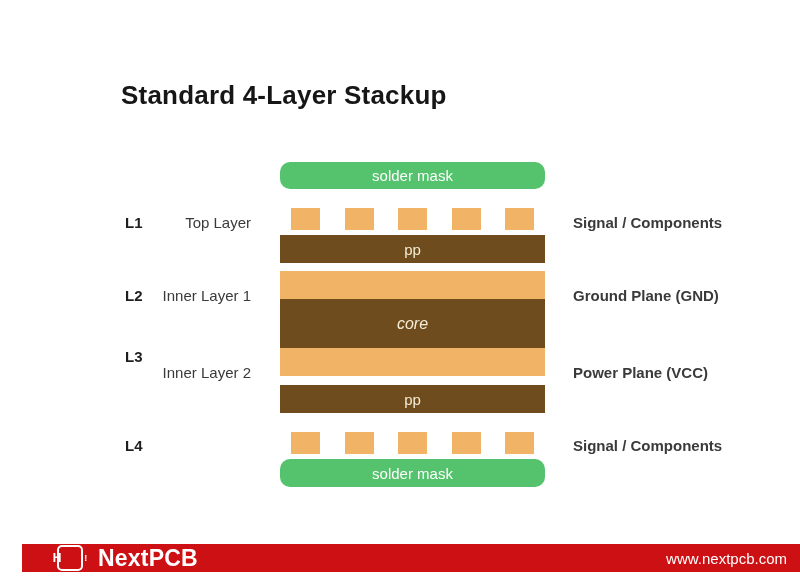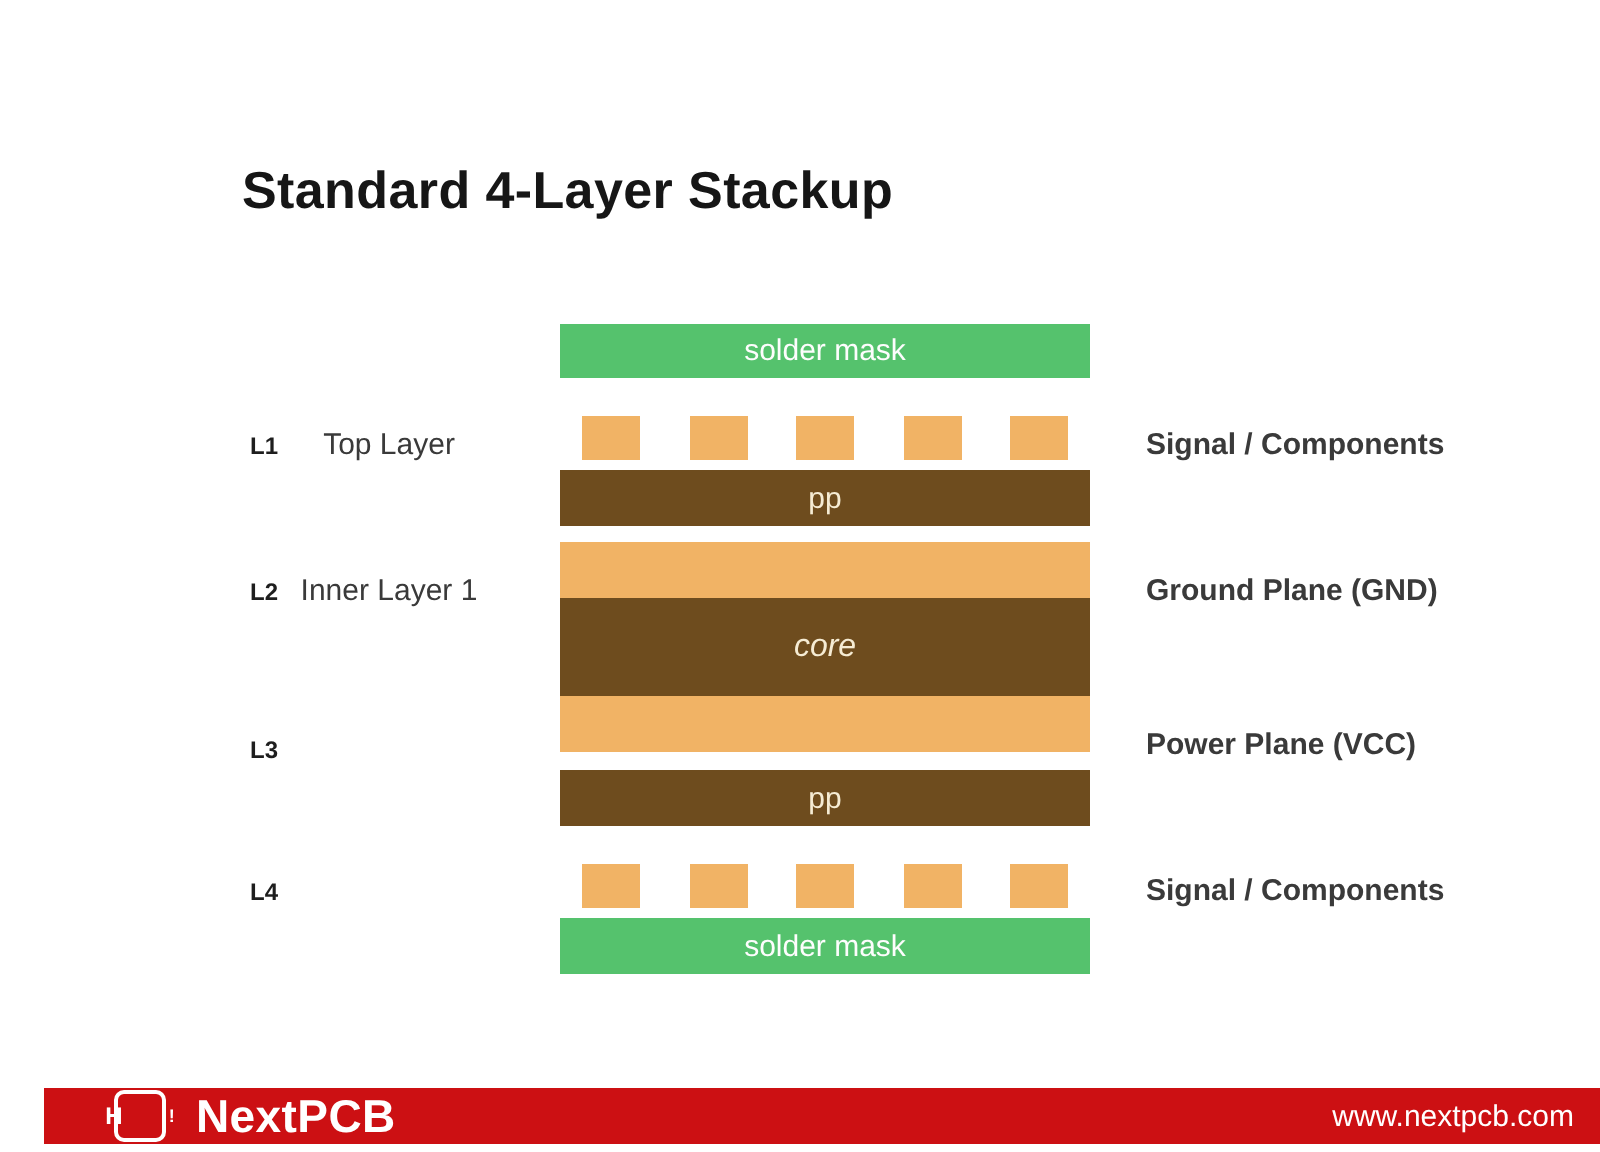--- a/index.html
+++ b/index.html
@@ -21,38 +21,38 @@
     letter-spacing: 0.2px;
   }
 
   
   .bar {
     position: absolute;
     left: 258px; width: 265px;
     display: flex; align-items: center; justify-content: center;
     font-size: 15px;
   }
-  .sm   { background: var(--solder-mask-green); color: #fdfdfd; }
+  .sm   { background: var(--solder-mask-green); color: #fdfdfd; border-radius: 10px; }
   .pp   { background: var(--substrate-brown); color: var(--bar-text-cream); text-align: center; }
   .core { background: var(--substrate-brown); color: var(--bar-text-cream); font-size: 16px; font-style: italic; }
   .cu-solid { background: var(--copper-orange); }
   .cu-row {
     position: absolute;
     left: 258px; width: 265px;
     display: flex; justify-content: space-between;
   }
   .pad { width: 29px; height: 100%; background: var(--copper-orange); }
 
   
   .lid {
     position: absolute; left: 92px;
-    font-size: 12px; font-weight: 700; color: #1e1e1e; line-height: 20px;
+    font-size: 15px; font-weight: 700; color: #1e1e1e; line-height: 20px;
   }
   .lname {
-    position: absolute; left: 105px; width: 135px; text-align: center;
+    position: absolute; left: 105px; width: 135px; text-align: right;
     font-size: 15px; color: var(--label-gray); line-height: 20px;
   }
   .rdesc {
     position: absolute; left: 540px;
     font-size: 15px; color: var(--label-gray); line-height: 20px; font-weight: bold;
   }
 
   
   .footer {
     position: absolute;
@@ -109,21 +109,22 @@
       <div class="pad"></div>
     </div>
 
     <div class="bar sm" style="top:437px;height:28px">solder mask</div>
   </div>
 
   <div class="lid" style="top:180px">L1</div>
   <div class="lname" style="top:180px">Top Layer</div>
   <div class="lid" style="top:253px">L2</div>
   <div class="lname" style="top:253px">Inner Layer 1</div>
-  <div class="lid" style="top:332px">L3</div>
+  <div class="lid" style="top:314px">L3</div>
+  <div class="lname" style="top:330px">Inner Layer 2</div>
   <div class="lid" style="top:403px">L4</div>
 
   <div class="rdesc" style="top:180px">Signal / Components</div>
   <div class="rdesc" style="top:330px">Power Plane (VCC)</div>
   <div class="rdesc" style="top:253px">Ground Plane (GND)</div>
   <div class="rdesc" style="top:403px">Signal / Components</div>
 
   <div class="footer">
     <div class="brand">
       <span class="logo-box">

